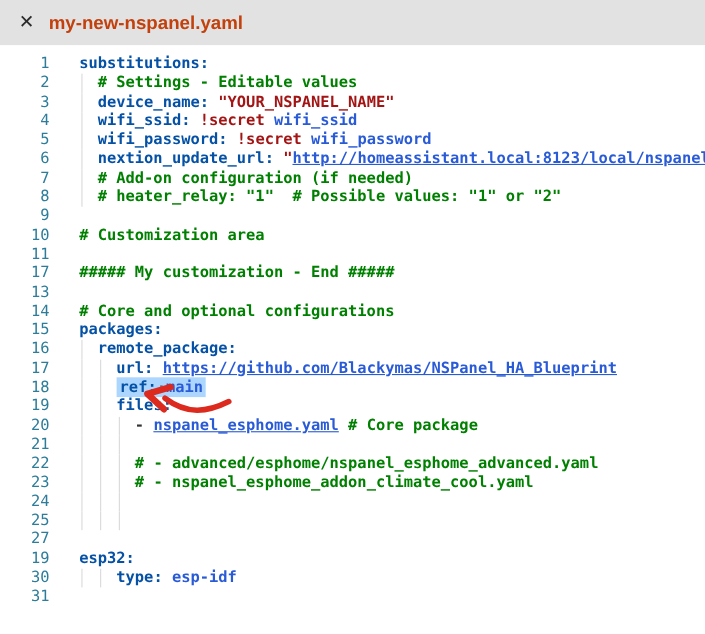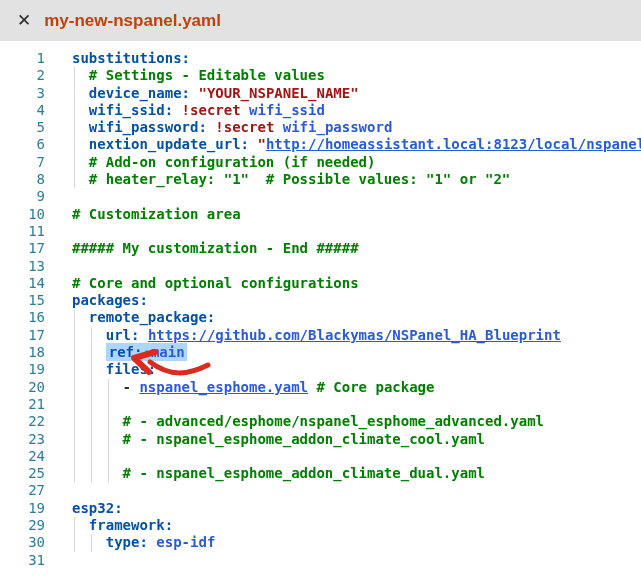--- a/index.html
+++ b/index.html
@@ -114,24 +114,23 @@
         <div class="line"><span class="num">15</span><span class="codeline"><span class="tk-key">packages:</span></span></div>
         <div class="line"><span class="num">16</span><span class="guide" style="left: 74px;"></span><span class="codeline"><span class="tk-plain">  </span><span class="tk-key">remote_package:</span></span></div>
         <div class="line"><span class="num">17</span><span class="guide" style="left: 74px;"></span><span class="guide" style="left: 90.86px;"></span><span class="codeline"><span class="tk-plain">    </span><span class="tk-key">url:</span><span class="tk-plain"> </span><span class="tk-link">https://github.com/Blackymas/NSPanel_HA_Blueprint</span></span></div>
         <div class="line"><span class="num">18</span><span class="guide" style="left: 74px;"></span><span class="guide" style="left: 90.86px;"></span><span class="codeline"><span class="tk-plain">    </span><span class="sel"><span class="tk-key">ref:</span><span class="tk-wsdot">·</span><span class="tk-value">main</span></span></span></div>
         <div class="line"><span class="num">19</span><span class="guide" style="left: 74px;"></span><span class="guide" style="left: 90.86px;"></span><span class="codeline"><span class="tk-plain">    </span><span class="tk-key">files:</span></span></div>
         <div class="line"><span class="num">20</span><span class="guide" style="left: 74px;"></span><span class="guide" style="left: 90.86px;"></span><span class="guide" style="left: 107.72px;"></span><span class="codeline"><span class="tk-plain">      - </span><span class="tk-link">nspanel_esphome.yaml</span><span class="tk-plain"> </span><span class="tk-comment"># Core package</span></span></div>
         <div class="line"><span class="num">21</span><span class="guide" style="left: 74px;"></span><span class="guide" style="left: 90.86px;"></span><span class="guide" style="left: 107.72px;"></span><span class="codeline"><span class="tk-plain">      </span></span></div>
         <div class="line"><span class="num">22</span><span class="guide" style="left: 74px;"></span><span class="guide" style="left: 90.86px;"></span><span class="guide" style="left: 107.72px;"></span><span class="codeline"><span class="tk-plain">      </span><span class="tk-comment"># - advanced/esphome/nspanel_esphome_advanced.yaml</span></span></div>
         <div class="line"><span class="num">23</span><span class="guide" style="left: 74px;"></span><span class="guide" style="left: 90.86px;"></span><span class="guide" style="left: 107.72px;"></span><span class="codeline"><span class="tk-plain">      </span><span class="tk-comment"># - nspanel_esphome_addon_climate_cool.yaml</span></span></div>
         <div class="line"><span class="num">24</span><span class="guide" style="left: 74px;"></span><span class="guide" style="left: 90.86px;"></span><span class="guide" style="left: 107.72px;"></span></div>
-        <div class="line"><span class="num">25</span><span class="guide" style="left: 74px;"></span><span class="guide" style="left: 90.86px;"></span><span class="guide" style="left: 107.72px;"></span><span class="codeline"><span class="tk-plain">      </span><span class="tk-comment"># - nspanel_esphome_addon_climate_dual.yaml</span></span></div>
+        <div class="line"><span class="num">25</span><span class="guide" style="left: 74px;"></span><span class="guide" style="left: 90.86px;"></span><span class="guide" style="left: 107.72px;"></span><span class="codeline"><span class="tk-plain">      </span></span></div>
         <div class="line"><span class="num">27</span><span class="codeline"></span></div>
         <div class="line"><span class="num">19</span><span class="codeline"><span class="tk-key">esp32:</span></span></div>
-        <div class="line"><span class="num">29</span><span class="guide" style="left: 74px;"></span><span class="codeline"><span class="tk-plain">  </span><span class="tk-key">framework:</span></span></div>
         <div class="line"><span class="num">30</span><span class="guide" style="left: 74px;"></span><span class="guide" style="left: 90.86px;"></span><span class="codeline"><span class="tk-plain">    </span><span class="tk-key">type:</span><span class="tk-plain"> </span><span class="tk-value">esp-idf</span></span></div>
         <div class="line"><span class="num">31</span><span class="codeline"></span></div>
       </div>
   </div>
 
   <svg id="arrow-svg" viewBox="0 0 641 576" xmlns="http://www.w3.org/2000/svg">
     <path class="arrow-stroke" d="M208 365 C 188 375, 170 377, 150 362" fill="none" stroke-width="5" stroke-linecap="round" stroke="#dc2a1e"></path>
     <path class="arrow-stroke" d="M155 352 L134 358 L149 372" fill="none" stroke-width="6" stroke-linecap="round" stroke-linejoin="round" stroke="#dc2a1e"></path>
   </svg>
 

